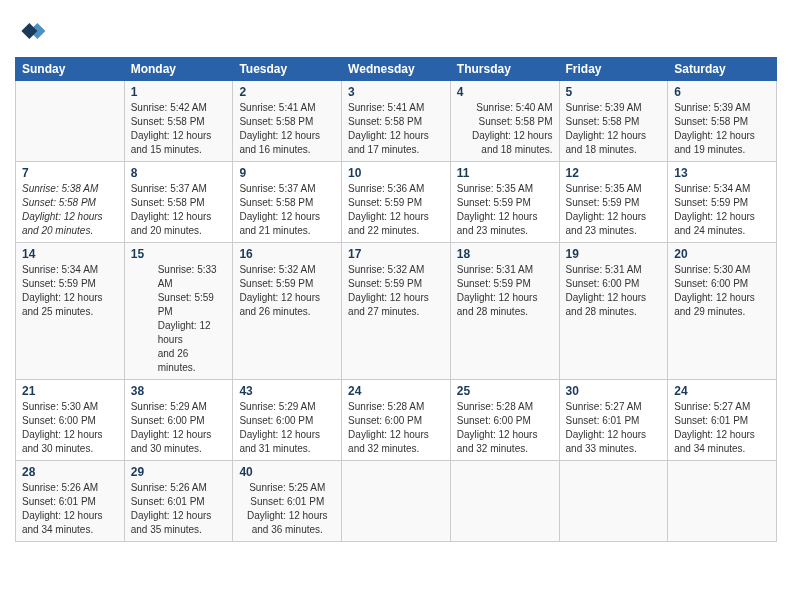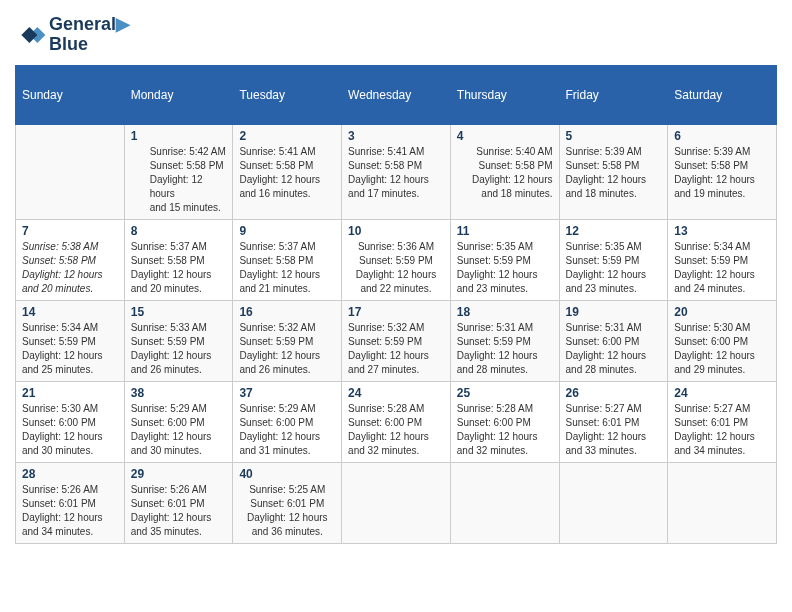--- a/index.html
+++ b/index.html
@@ -47,24 +47,24 @@
       color: #555;
     }
     table {
       width: 100%;
       border-collapse: collapse;
       font-size: 10.5px;
     }
     thead tr th {
       background-color: #2962a8;
       color: #fff;
-      padding: 22px 6px;
+      padding: 4px 6px;
       text-align: left;
       font-size: 12px;
-      font-weight: normal;
+      font-weight: bold;
       border: 1px solid #2962a8;
     }
     tbody tr td {
       border: 1px solid #ccc;
       padding: 4px 6px;
       vertical-align: top;
       min-height: 70px;
       height: 80px;
       width: 14.28%;
     }
@@ -90,26 +90,20 @@
 </head>
 <body>
 
 <div class="header">
   <div class="logo">
     <svg class="logo-icon" viewBox="0 0 40 40">
       <rect x="0" y="0" width="40" height="40" fill="white"></rect>
       <polygon points="28,10 38,20 28,30 18,20" fill="#4a90c4"></polygon>
       <polygon points="18,10 28,20 18,30 8,20" fill="#1a3a5c"></polygon>
     </svg>
-    <div>
-      <div class="logo-text">
-        <div>General<span>▶</span></div>
-        <div>Blue</div>
-      </div>
-    </div>
   </div>
   <div class="title-area">
     <div class="month-title"></div>
     <div class="location"></div>
   </div>
 </div>
 
 <table>
   <thead>
     <tr id="header-row">
@@ -120,21 +114,21 @@
         <th>Thursday</th>
         <th>Friday</th>
         <th>Saturday</th>
       </tr>
   </thead>
   <tbody id="calendar-body">
   <tr>
         <td></td>
         <td>
           <span class="day-number">1</span>
-          <div class="day-info" style="white-space: pre-line; margin-left: 19px;">Sunrise: 5:42 AM
+          <div class="day-info" style="white-space: pre-line;">Sunrise: 5:42 AM
 Sunset: 5:58 PM
 Daylight: 12 hours
 and 15 minutes.</div>
         </td>
         <td>
           <span class="day-number">2</span>
           <div class="day-info" style="white-space: pre-line;">Sunrise: 5:41 AM
 Sunset: 5:58 PM
 Daylight: 12 hours
 and 16 minutes.</div>
@@ -185,21 +179,21 @@
         </td>
         <td>
           <span class="day-number">9</span>
           <div class="day-info" style="white-space: pre-line;">Sunrise: 5:37 AM
 Sunset: 5:58 PM
 Daylight: 12 hours
 and 21 minutes.</div>
         </td>
         <td>
           <span class="day-number">10</span>
-          <div class="day-info" style="white-space: pre-line; text-align: center;">Sunrise: 5:36 AM
+          <div class="day-info" style="white-space: pre-line;">Sunrise: 5:36 AM
 Sunset: 5:59 PM
 Daylight: 12 hours
 and 22 minutes.</div>
         </td>
         <td>
           <span class="day-number">11</span>
           <div class="day-info" style="white-space: pre-line;">Sunrise: 5:35 AM
 Sunset: 5:59 PM
 Daylight: 12 hours
 and 23 minutes.</div>
@@ -222,21 +216,21 @@
       <tr>
         <td>
           <span class="day-number">14</span>
           <div class="day-info" style="white-space: pre-line;">Sunrise: 5:34 AM
 Sunset: 5:59 PM
 Daylight: 12 hours
 and 25 minutes.</div>
         </td>
         <td>
           <span class="day-number">15</span>
-          <div class="day-info" style="white-space: pre-line;">Sunrise: 5:33 AM
+          <div class="day-info" style="white-space: pre-line; margin-left: 27px;">Sunrise: 5:33 AM
 Sunset: 5:59 PM
 Daylight: 12 hours
 and 26 minutes.</div>
         </td>
         <td>
           <span class="day-number">16</span>
           <div class="day-info" style="white-space: pre-line;">Sunrise: 5:32 AM
 Sunset: 5:59 PM
 Daylight: 12 hours
 and 26 minutes.</div>
@@ -279,42 +273,42 @@
 and 30 minutes.</div>
         </td>
         <td>
           <span class="day-number">38</span>
           <div class="day-info" style="white-space: pre-line;">Sunrise: 5:29 AM
 Sunset: 6:00 PM
 Daylight: 12 hours
 and 30 minutes.</div>
         </td>
         <td>
-          <span class="day-number">37</span>
+          <span class="day-number">43</span>
           <div class="day-info" style="white-space: pre-line;">Sunrise: 5:29 AM
 Sunset: 6:00 PM
 Daylight: 12 hours
 and 31 minutes.</div>
         </td>
         <td>
           <span class="day-number">24</span>
           <div class="day-info" style="white-space: pre-line;">Sunrise: 5:28 AM
 Sunset: 6:00 PM
 Daylight: 12 hours
 and 32 minutes.</div>
         </td>
         <td>
           <span class="day-number">25</span>
           <div class="day-info" style="white-space: pre-line;">Sunrise: 5:28 AM
 Sunset: 6:00 PM
 Daylight: 12 hours
 and 32 minutes.</div>
         </td>
         <td>
-          <span class="day-number">26</span>
+          <span class="day-number">30</span>
           <div class="day-info" style="white-space: pre-line;">Sunrise: 5:27 AM
 Sunset: 6:01 PM
 Daylight: 12 hours
 and 33 minutes.</div>
         </td>
         <td>
           <span class="day-number">24</span>
           <div class="day-info" style="white-space: pre-line;">Sunrise: 5:27 AM
 Sunset: 6:01 PM
 Daylight: 12 hours

